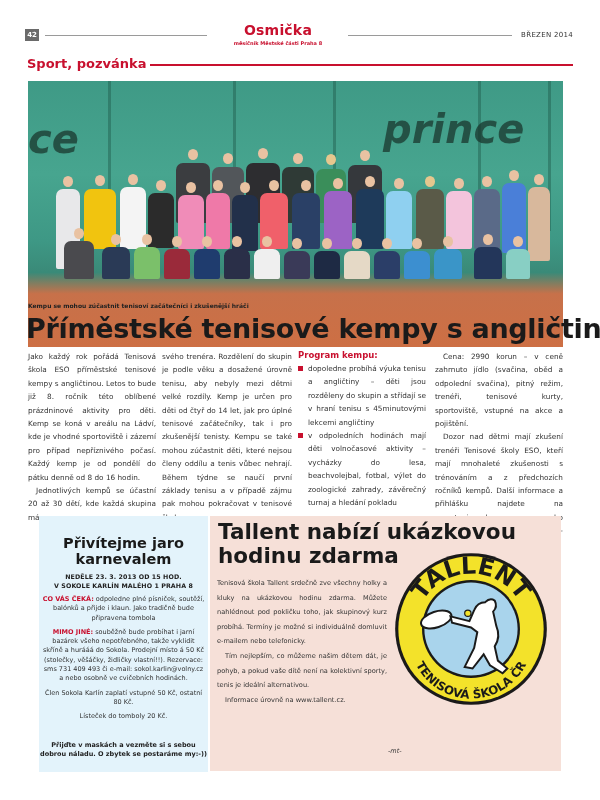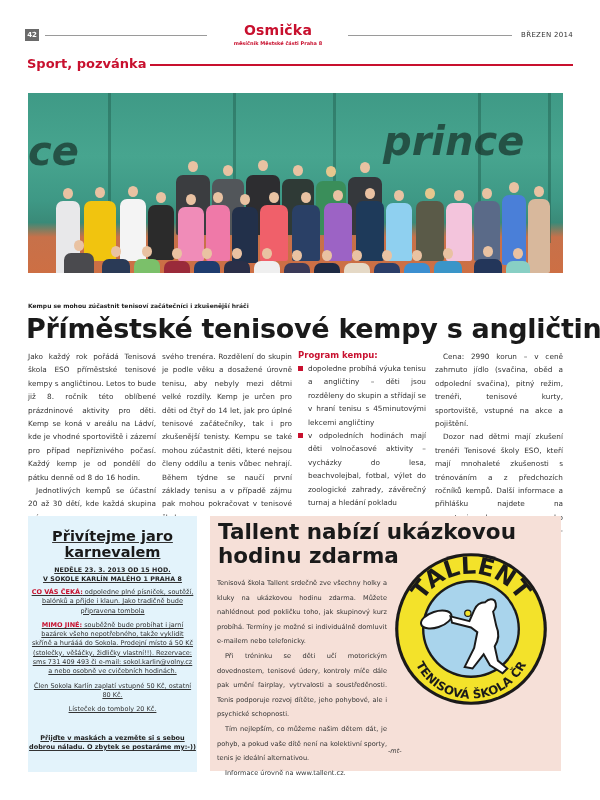--- a/index.html
+++ b/index.html
@@ -10,21 +10,21 @@
   .page-num { position: absolute; left: 25px; top: 29px; width: 14px; height: 12px; background: #6a6a6a; color: #fff; font-size: 7px; font-weight: bold; text-align: center; line-height: 12px; }
   .hdr-line { position: absolute; top: 35px; height: 1px; background: #9a9a9a; }
   .masthead { position: absolute; left: 218px; top: 20px; width: 120px; text-align: center; }
   .masthead-title { font-family: "DejaVu Sans", sans-serif; font-weight: bold; font-size: 14px; color: #c8102e; line-height: 20px; letter-spacing: 0.2px; }
   .masthead-sub { font-size: 5px; font-weight: bold; color: #c8102e; line-height: 6px; }
   .issue-date { position: absolute; right: 27px; top: 31px; font-size: 7px; color: #333; letter-spacing: 0.3px; }
   .section-title { position: absolute; left: 27px; top: 56px; font-size: 13px; font-weight: bold; color: #c8102e; }
   .section-line { position: absolute; left: 150px; right: 27px; top: 64px; height: 1.5px; background: #c8102e; }
 
   
-  .photo { position: absolute; left: 28px; top: 93px; width: 535px; height: 180px; overflow: hidden;
+  .photo { position: absolute; left: 28px; top: 81px; width: 535px; height: 266px; overflow: hidden;
     background: linear-gradient(to bottom, #3f9a86 0%, #47a58f 35%, #3e9885 60%, #3a8a78 72%, #c7714a 80%, #cd6f44 100%); }
   .photo .fence-post { position: absolute; top: 0; height: 150px; width: 3px; background: rgba(30,90,75,0.45); }
   .photo .brand { position: absolute; font-weight: bold; font-style: italic; color: rgba(25,55,45,0.75); font-size: 40px; }
   .photo .crowd { position: absolute; left: 6px; right: 30px; top: 50px; height: 150px; }
   .photo .person { position: absolute; border-radius: 7px 7px 2px 2px; }
   .photo .head { position: absolute; width: 10px; height: 11px; border-radius: 50%; background: #e9c2a2; }
 
   .caption { position: absolute; left: 28px; top: 302px; font-size: 6px; font-weight: bold; color: #222; }
   .headline { position: absolute; left: 26px; top: 313px; font-size: 27px; font-weight: bold; color: #1a1a1a; letter-spacing: -0.3px; white-space: nowrap; }
 
@@ -35,21 +35,21 @@
   .col1 { left: 28px; width: 128px; }
   .col2 { left: 162px; width: 130px; }
   .col3 { left: 298px; width: 128px; }
   .col4 { left: 435px; width: 128px; }
   .prog-title { color: #c8102e; font-weight: bold; font-size: 8.5px; line-height: 11px; margin-bottom: 1px; text-align: left; }
   .bullet { position: relative; padding-left: 10px; }
   .bullet .sq { position: absolute; left: 0; top: 4px; width: 5px; height: 5px; background: #c8102e; }
   .sign { float: right; font-style: italic; }
 
   
-  .carnival { position: absolute; left: 28px; top: 516px; width: 169px; height: 256px; background: #e3f3fb; text-align: center; padding-top: 12px; color: #333; text-decoration: underline; }
+  .carnival { position: absolute; left: 39px; top: 516px; width: 169px; height: 256px; background: #e3f3fb; text-align: center; padding-top: 19px; color: #333; }
   .carnival h2 { font-size: 14.5px; line-height: 16px; font-weight: bold; color: #1a1a1a; }
   .carnival .when { font-size: 6.3px; font-weight: bold; line-height: 9px; margin-top: 5px; color: #222; letter-spacing: 0.1px; }
   .carnival .para { font-size: 6.5px; line-height: 9.3px; margin-top: 5px; padding: 0 3px; }
   .carnival .red { color: #c8102e; font-weight: bold; }
   .carnival .closing { font-size: 6.5px; line-height: 9.3px; font-weight: bold; margin-top: 19px; color: #222; }
 
   
   .tallent { position: absolute; left: 210px; top: 516px; width: 351px; height: 255px; background: #f6e0d8; }
   .tallent h2 { position: absolute; left: 8px; top: 4px; font-size: 21.5px; line-height: 24px; font-weight: bold; color: #1a1a1a; width: 340px; }
   .tallent .body { position: absolute; left: 7px; top: 60px; width: 170px; font-size: 6.6px; line-height: 14.6px; color: #333; text-align: justify; }
@@ -199,21 +199,20 @@
   <div class="para"><span class="red">MIMO JINÉ:</span><span> souběžně bude probíhat i jarní bazárek všeho nepotřebného, takže vyklidit skříně a hurááá do Sokola. Prodejní místo á 50 Kč (stolečky, věšáčky, židličky vlastní!!). Rezervace: sms 731 409 493 či e-mail: sokol.karlin@volny.cz a nebo osobně ve cvičebních hodinách.</span></div>
   <div class="para">Člen Sokola Karlín zaplatí vstupné 50 Kč, ostatní 80 Kč.</div>
   <div class="para">Lísteček do tomboly 20 Kč.</div>
   <div class="closing">Přijďte v maskách a vezměte si s sebou dobrou náladu. O zbytek se postaráme my:-))</div>
 </div>
 
 <div class="tallent">
   <h2>Tallent nabízí ukázkovou hodinu zdarma</h2>
   <div class="body">
     <p>Tenisová škola Tallent srdečně zve všechny holky a kluky na ukázkovou hodinu zdarma. Můžete nahlédnout pod pokličku toho, jak skupinový kurz probíhá. Termíny je možné si individuálně domluvit e-mailem nebo telefonicky.</p>
-    <p class="ind">Při tréninku se děti učí motorickým dovednostem, tenisové údery, kontroly míče dále pak umění fairplay, vytrvalosti a soustředěnosti. Tenis podporuje rozvoj dítěte, jeho pohybové, ale i psychické schopnosti.</p>
     <p class="ind">Tím nejlepším, co můžeme našim dětem dát, je pohyb, a pokud vaše dítě není na kolektivní sporty, tenis je ideální alternativou.</p>
     <p class="ind">Informace úrovně na www.tallent.cz.</p>
   </div>
   <div class="sig">-mt-</div>
 
   <svg class="logo" viewBox="0 0 200 200">
     <defs>
       <path id="arcTop" d="M 30 100 A 70 70 0 0 1 170 100"></path>
       <path id="arcBot" d="M 22 110 A 78 78 0 0 0 178 110"></path>
     </defs>

